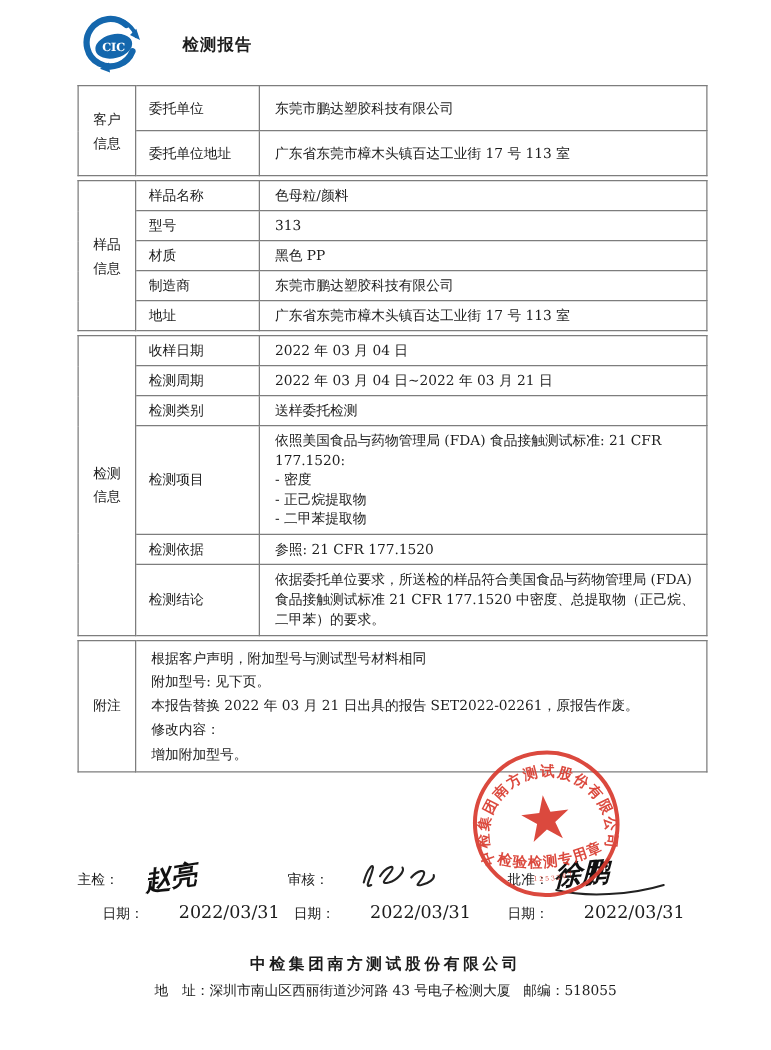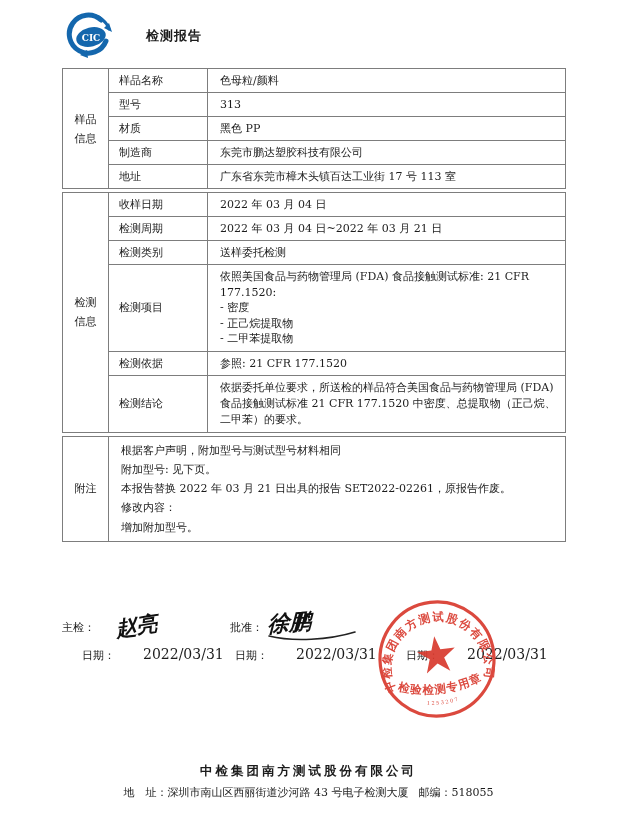--- a/index.html
+++ b/index.html
@@ -66,20 +66,41 @@
       <path d="M47 11 L50 20 L42 16 Z" fill="#1467ad"></path>
       <path d="M26 46 L18 43 L25 38 Z" fill="#1467ad"></path>
       <ellipse cx="29" cy="25" rx="15" ry="9.5" fill="#1467ad" transform="rotate(-14 29 25)"></ellipse>
       <text x="29" y="28.5" text-anchor="middle" font-size="9" font-weight="bold" fill="#ffffff" font-family="'DejaVu Serif',serif">CIC</text>
     </svg>
     <div class="title">检测报告</div>
   </div>
 
   <div class="tables">
 
+    <table class="tbl">
+      <colgroup>
+          <col class="c1">
+          <col class="c2">
+          <col class="c3">
+        </colgroup>
+      <tbody>
+        <tr class="h36">
+          <td class="sec" rowspan="2">
+            <div>客户</div>
+            <div>信息</div>
+          </td>
+          <td class="lbl">委托单位</td>
+          <td class="val">东莞市鹏达塑胶科技有限公司</td>
+        </tr>
+        <tr class="h36">
+          <td class="lbl">委托单位地址</td>
+          <td class="val">广东省东莞市樟木头镇百达工业街 17 号 113 室</td>
+        </tr>
+      </tbody>
+    </table>
 
     <table class="tbl">
       <colgroup>
           <col class="c1">
           <col class="c2">
           <col class="c3">
         </colgroup>
       <tbody>
         <tr class="h31">
           <td class="sec" rowspan="5">
@@ -169,20 +190,28 @@
         </tr>
       </tbody>
     </table>
   </div>
 
   <div class="sigrow">
     <div class="sigcol s1">
       <span class="role">主检：</span>
       <span class="sigart">
         <span class="sig-text">赵亮</span>
+      </span>
+    </div>
+    <div class="sigcol s2">
+      <span class="role">审核：</span>
+      <span class="sigart">
+        <svg width="86" height="40" viewBox="0 0 86 40" style="position:absolute;left:14px;top:2px">
+          <path d="M14 22 C17 10 23 5 21 12 C19 20 14 27 20 24 M27 17 C32 9 40 7 36 13 C32 19 26 24 34 22 C41 20 47 13 45 10 M52 18 C57 12 64 11 62 16 C60 22 53 25 60 24 C66 23 71 19 70 16" fill="none" stroke="#222222" stroke-width="1.7" stroke-linecap="round"></path>
+        </svg>
       </span>
     </div>
     <div class="sigcol s3">
       <span class="role">批准：</span>
       <span class="sigart">
         <span class="sig-text t3">徐鹏</span>
         <svg width="100" height="40" viewBox="0 0 100 40" style="position:absolute;left:0;top:0">
           <path d="M6 30 C30 36 66 34 92 26" fill="none" stroke="#222222" stroke-width="1.6" stroke-linecap="round"></path>
         </svg>
       </span>

